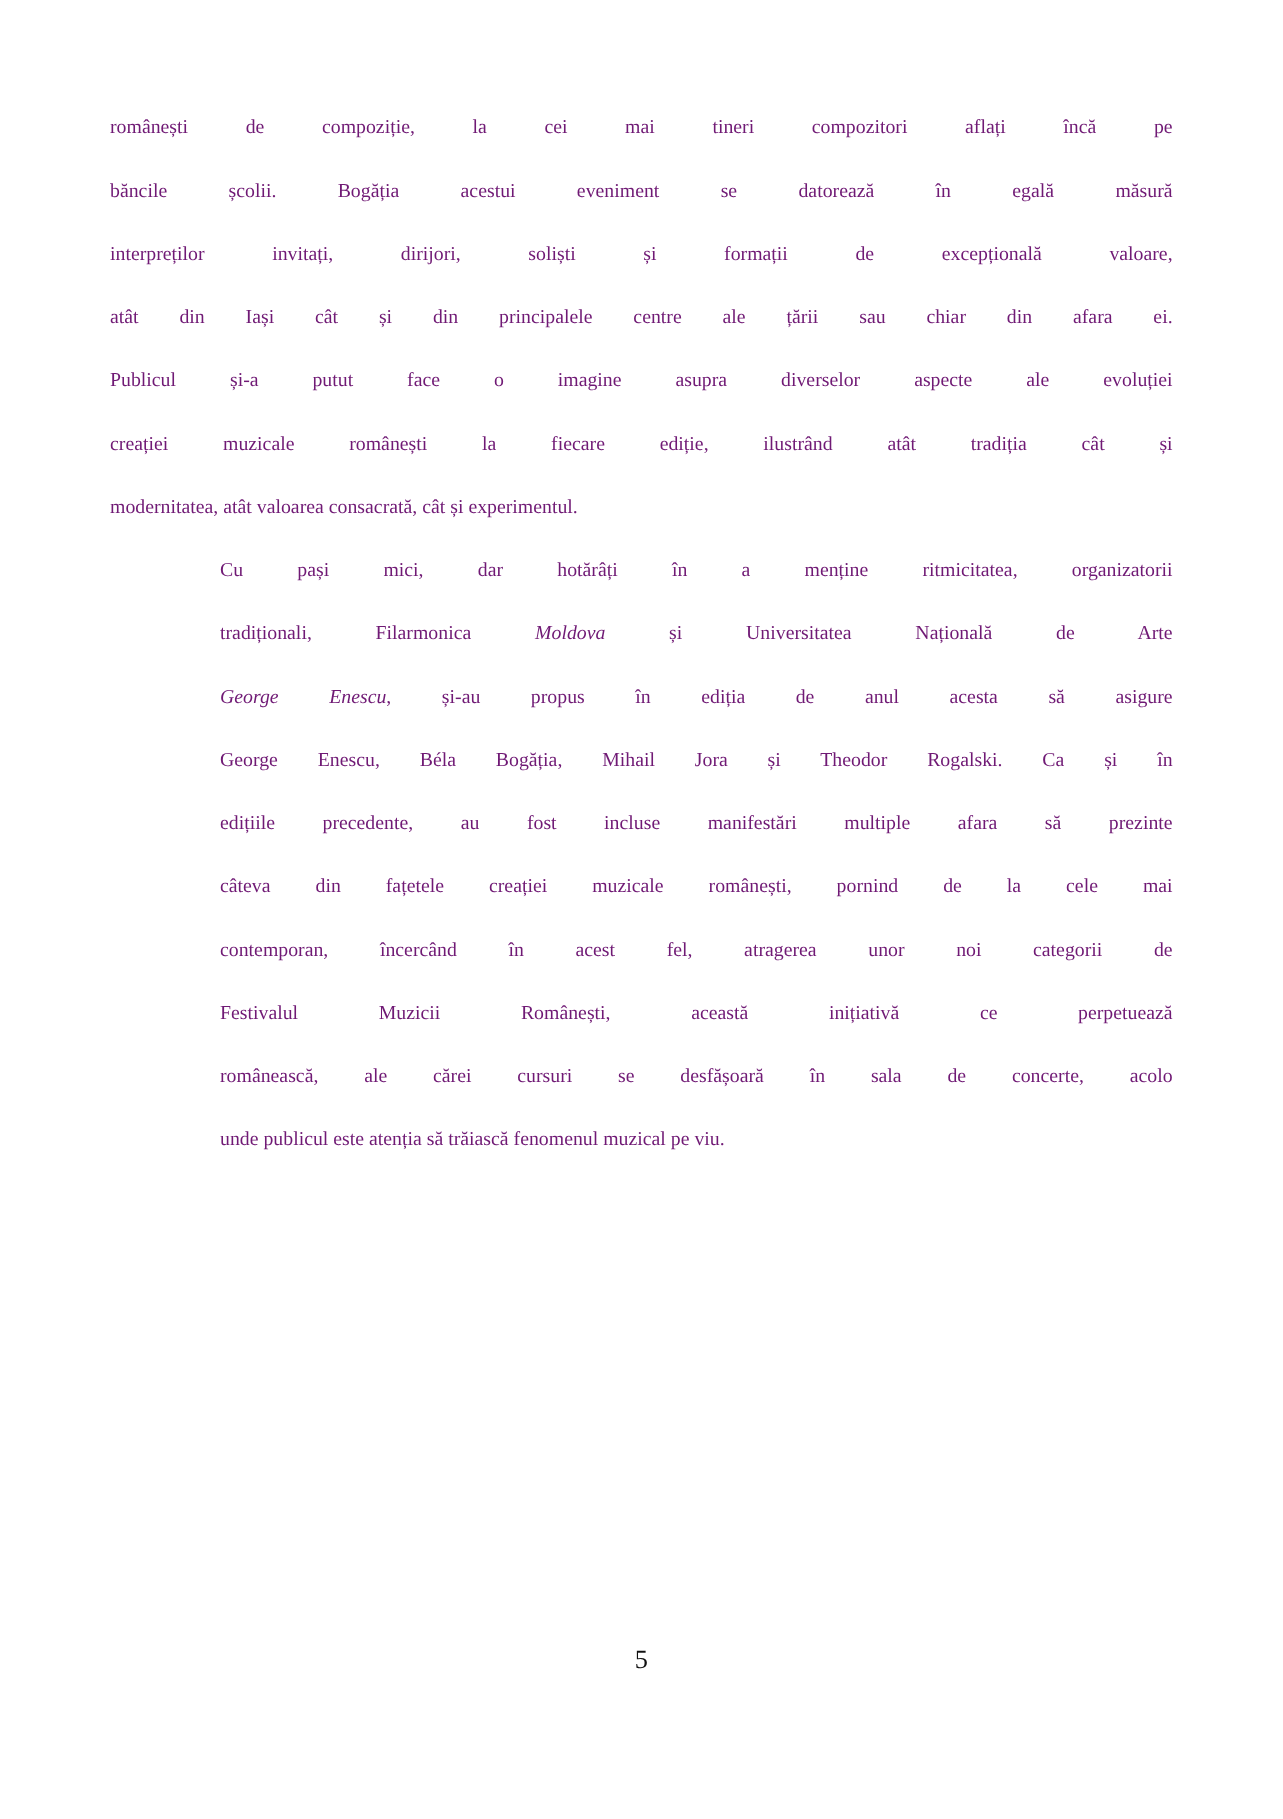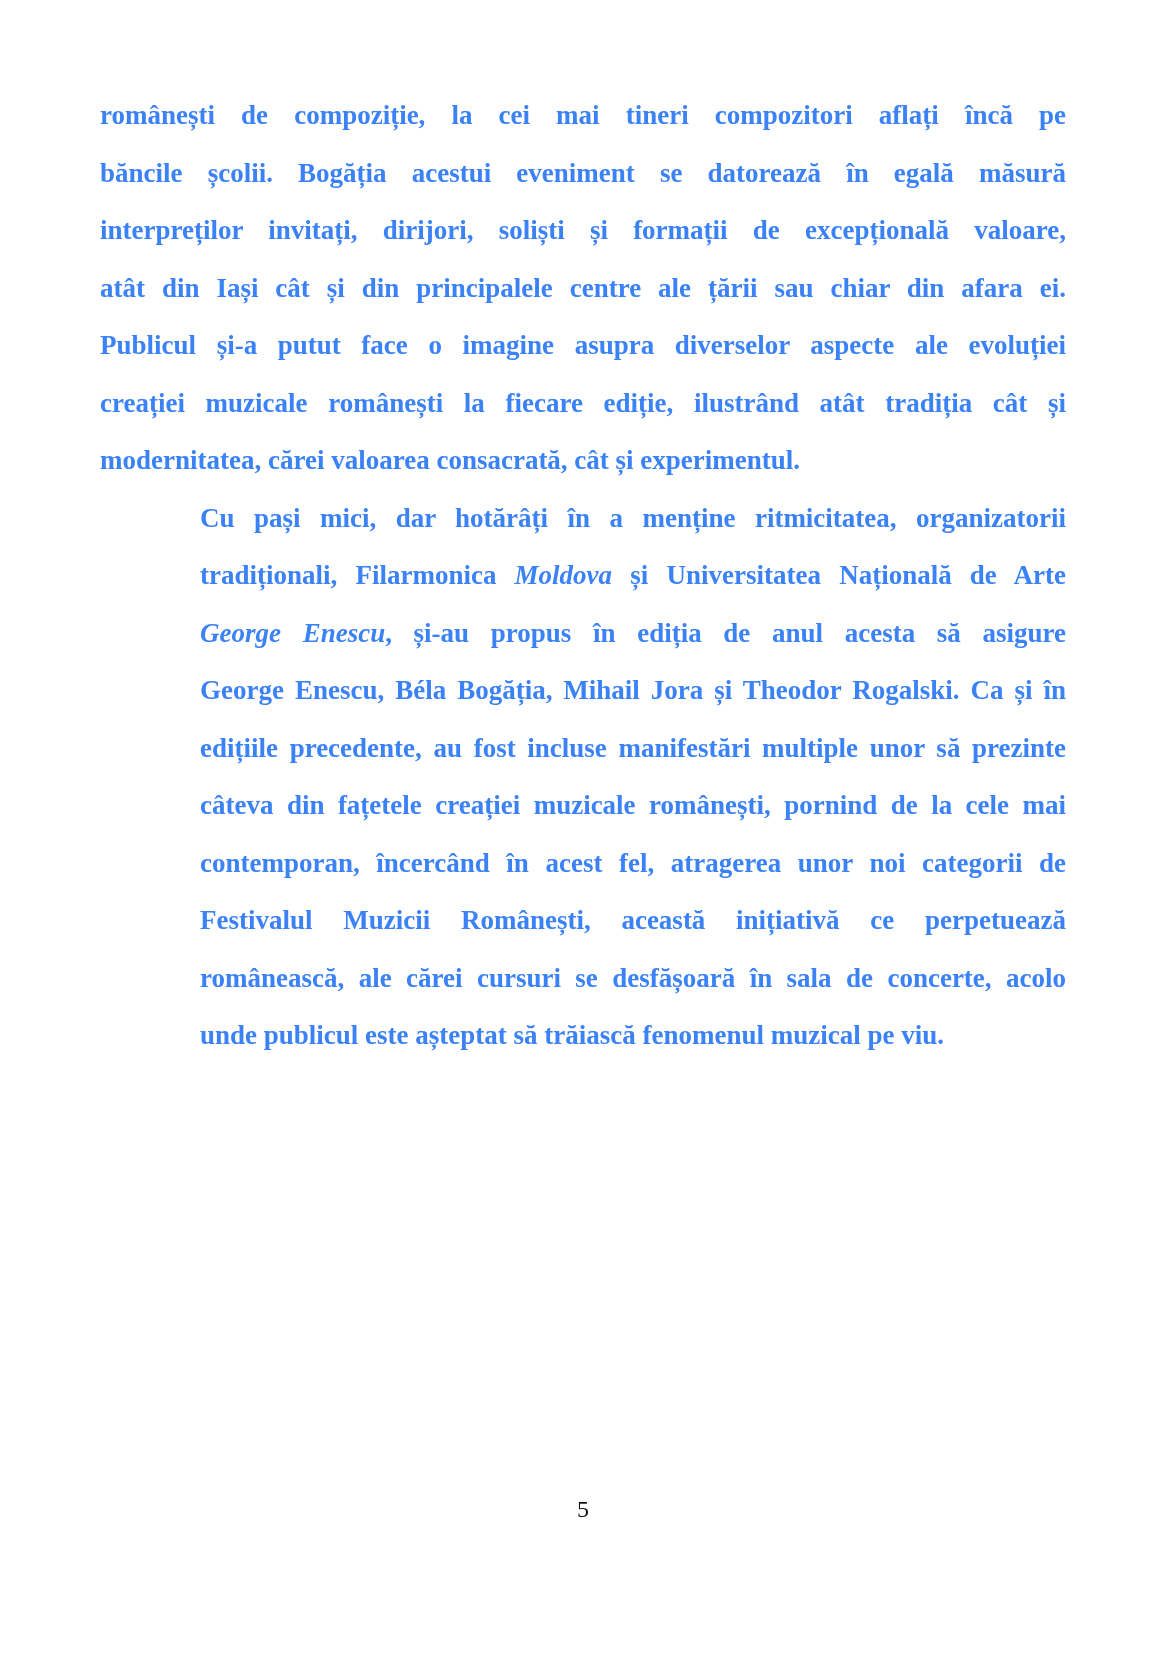--- a/index.html
+++ b/index.html
@@ -1,20 +1,20 @@
 <!DOCTYPE html>
 <html><head>
 <meta charset="utf-8">
 <style>
   html, body { margin: 0; padding: 0; background: #ffffff; }
   body { width: 1166px; height: 1654px; position: relative; overflow: hidden; }
   .page {
     position: absolute; left: 100px; top: 87px; width: 966px;
     font-family: "Liberation Serif", serif;
-    font-size: 27px; line-height: 57.5px; color: #3b82f6; font-weight: bold;
+    font-size: 18px; line-height: 57.5px; color: #701a75;
   }
   .para { margin: 0; text-align: justify; text-align-last: left; }
   .para.indent { text-indent: 100px; }
   .para span.line { display: block; text-align: justify; text-align-last: justify; }
   .para span.line.last { text-align-last: left; }
   em { font-style: italic; }
   .page-number {
     position: absolute; top: 1496px; left: 0; width: 1166px; text-align: center;
     font-family: "Liberation Serif", serif; font-size: 24px; color: #111111;
   }
@@ -23,30 +23,30 @@
 <body>
 
 <div class="page" id="doc">
     <p class="para">
       <span class="line">românești de compoziție, la cei mai tineri compozitori aflați încă pe</span>
       <span class="line">băncile școlii. Bogăția acestui eveniment se datorează în egală măsură</span>
       <span class="line">interpreților invitați, dirijori, soliști și formații de excepțională valoare,</span>
       <span class="line">atât din Iași cât și din principalele centre ale țării sau chiar din afara ei.</span>
       <span class="line">Publicul și-a putut face o imagine asupra diverselor aspecte ale evoluției</span>
       <span class="line">creației muzicale românești la fiecare ediție, ilustrând atât tradiția cât și</span>
-      <span class="line last">modernitatea, cărei valoarea consacrată, cât și experimentul.</span>
+      <span class="line last">modernitatea, atât valoarea consacrată, cât și experimentul.</span>
     </p>
     <p class="para indent">
       <span class="line">Cu pași mici, dar hotărâți în a menține ritmicitatea, organizatorii</span>
       <span class="line">tradiționali, Filarmonica <em>Moldova</em> și Universitatea Națională de Arte</span>
       <span class="line"><em>George Enescu</em>, și-au propus în ediția de anul acesta să asigure</span>
       <span class="line">George Enescu, Béla Bogăția, Mihail Jora și Theodor Rogalski. Ca și în</span>
-      <span class="line">edițiile precedente, au fost incluse manifestări multiple unor să prezinte</span>
+      <span class="line">edițiile precedente, au fost incluse manifestări multiple afara să prezinte</span>
       <span class="line">câteva din fațetele creației muzicale românești, pornind de la cele mai</span>
       <span class="line">contemporan, încercând în acest fel, atragerea unor noi categorii de</span>
     </p>
     <p class="para indent">
       <span class="line">Festivalul Muzicii Românești, această inițiativă ce perpetuează</span>
       <span class="line">românească, ale cărei cursuri se desfășoară în sala de concerte, acolo</span>
-      <span class="line last">unde publicul este așteptat să trăiască fenomenul muzical pe viu.</span>
+      <span class="line last">unde publicul este atenția să trăiască fenomenul muzical pe viu.</span>
     </p>
   </div>
 <div class="page-number">5</div>
 
 </body></html>

